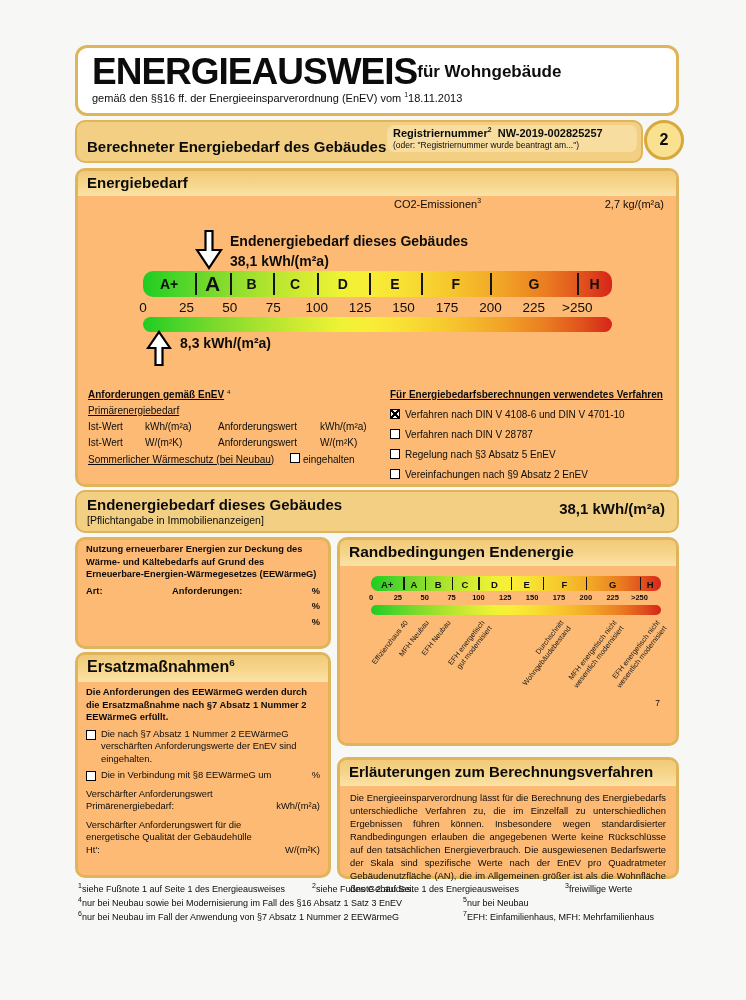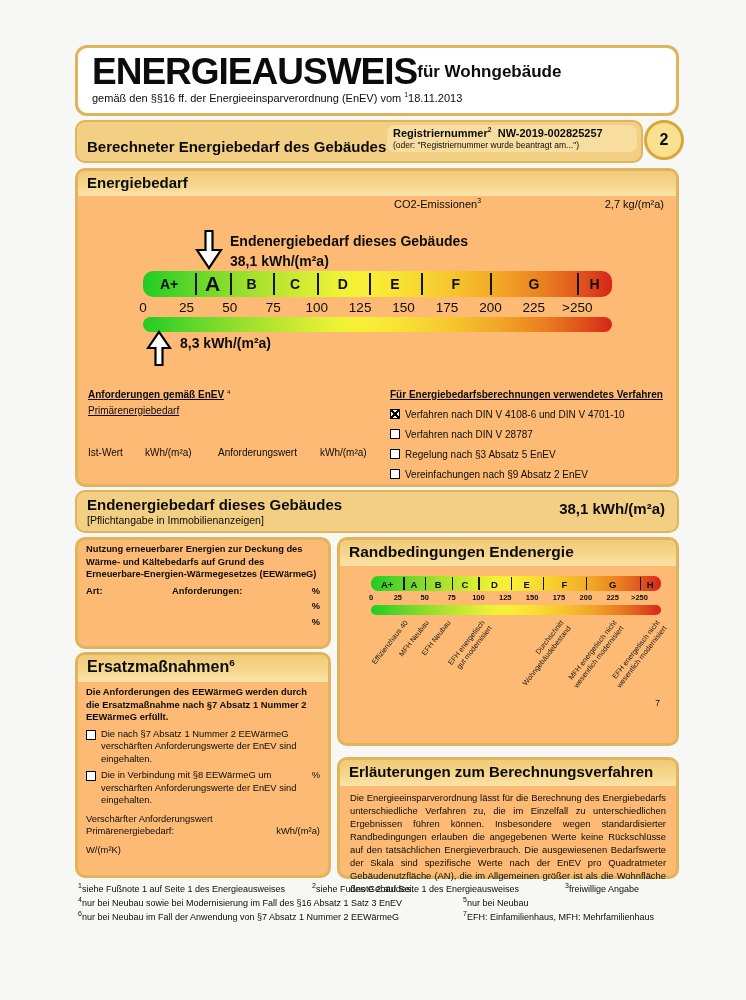--- a/index.html
+++ b/index.html
@@ -56,21 +56,21 @@
   .scale-classes{position:absolute;left:65px;top:100px;width:469px;height:26px;border-radius:10px;}
   .band-letter{position:absolute;top:50%;transform:translate(-50%,-50%);
     font-weight:bold;font-size:14px;color:#101010;}
   .band-letter.current{font-size:21px;}
   .band-div{position:absolute;top:2px;bottom:2px;width:2px;background:#141414;}
   .scale-ticks{position:absolute;left:65px;top:129px;width:469px;height:15px;font-size:13.5px;}
   .tick{position:absolute;transform:translateX(-50%);white-space:nowrap;}
   .scale-grad{position:absolute;left:65px;top:146px;width:469px;height:15px;border-radius:8px;}
 
   .anf-left{position:absolute;left:10px;top:216px;width:294px;font-size:10px;line-height:16px;}
-  .anf-grid{display:grid;grid-template-columns:57px 73px 102px auto;margin-top:26px;}
+  .anf-grid{display:grid;grid-template-columns:57px 73px 102px auto;}
   .sommer-row{display:flex;gap:16px;align-items:center;}
   .anf-right{position:absolute;left:312px;top:216px;width:285px;font-size:10px;line-height:16px;}
   .chk-row{display:flex;align-items:flex-start;gap:5px;margin-top:4px;}
   .cb{display:inline-block;flex:none;width:8px;height:8px;border:1px solid #000;
     background:#fff;margin-top:2px;}
   .cb.checked{background-image:
     linear-gradient(45deg,transparent 42%,#000 42%,#000 58%,transparent 58%),
     linear-gradient(135deg,transparent 42%,#000 42%,#000 58%,transparent 58%);}
 
   
@@ -274,28 +274,28 @@
       <span class="cb"></span>
       <span>Die nach §7 Absatz 1 Nummer 2 EEWärmeG verschärften Anforderungswerte der EnEV sind eingehalten.</span>
     </div>
     <div class="chk-row">
       <span class="cb"></span>
       <span class="it2">
         <span class="it2-line1">
             <span>Die in Verbindung mit §8 EEWärmeG um</span>
             <span>%</span>
           </span>
-        <span>verschärften Anforderungswerte der EnEV sind eingehalten.</span>
       </span>
     </div>
     <div class="req-row">
       <span class="lbl">Verschärfter Anforderungswert Primärenergiebedarf:</span>
       <span>kWh/(m²a)</span>
     </div>
     <div class="req-row">
+      <span class="lbl">Verschärfter Anforderungswert für die energetische Qualität der Gebäudehülle Ht':</span>
       <span>W/(m²K)</span>
     </div>
   </div>
 </div>
 
 <div class="abs goldbox vgl-box">
   <div class="hdrstrip">Randbedingungen Endenergie</div>
   <div id="scale-cmp" class="cmp-classes scale-grad-bg">
       <span class="band-letter" style="left: 5.55556%;">A+</span>
       <i class="band-div" style="left: 11.1111%;"></i>
@@ -342,18 +342,18 @@
 </div>
 
 <div class="abs goldbox erl-box">
   <div class="hdrstrip">Erläuterungen zum Berechnungsverfahren</div>
   <div class="erl-body">Die Energieeinsparverordnung lässt für die Berechnung des Energiebedarfs unterschiedliche Verfahren zu, die im Einzelfall zu unterschiedlichen Ergebnissen führen können. Insbesondere wegen standardisierter Randbedingungen erlauben die angegebenen Werte keine Rückschlüsse auf den tatsächlichen Energieverbrauch. Die ausgewiesenen Bedarfswerte der Skala sind spezifische Werte nach der EnEV pro Quadratmeter Gebäudenutzfläche (AN), die im Allgemeinen größer ist als die Wohnfläche des Gebäudes.</div>
 </div>
 
 <div class="abs footnotes">
   <span class="fn fn-1"><sup>1</sup><span>siehe Fußnote 1 auf Seite 1 des Energieausweises</span></span>
   <span class="fn fn-2"><sup>2</sup><span>siehe Fußnote 2 auf Seite 1 des Energieausweises</span></span>
-  <span class="fn fn-3"><sup>3</sup><span>freiwillige Angabe</span></span>
+  <span class="fn fn-3"><sup>3</sup><span>freiwillige Werte</span></span>
   <span class="fn fn-4"><sup>4</sup><span>nur bei Neubau sowie bei Modernisierung im Fall des §16 Absatz 1 Satz 3 EnEV</span></span>
   <span class="fn fn-5"><sup>5</sup><span>nur bei Neubau</span></span>
   <span class="fn fn-6"><sup>6</sup><span>nur bei Neubau im Fall der Anwendung von §7 Absatz 1 Nummer 2 EEWärmeG</span></span>
   <span class="fn fn-7"><sup>7</sup><span>EFH: Einfamilienhaus, MFH: Mehrfamilienhaus</span></span>
 </div>
 
 </body></html>

